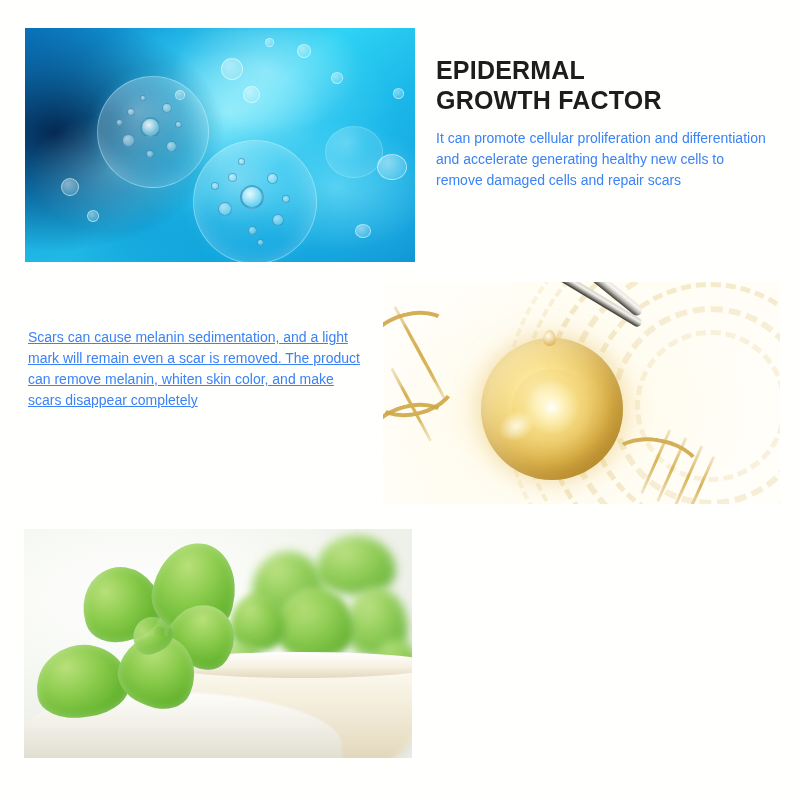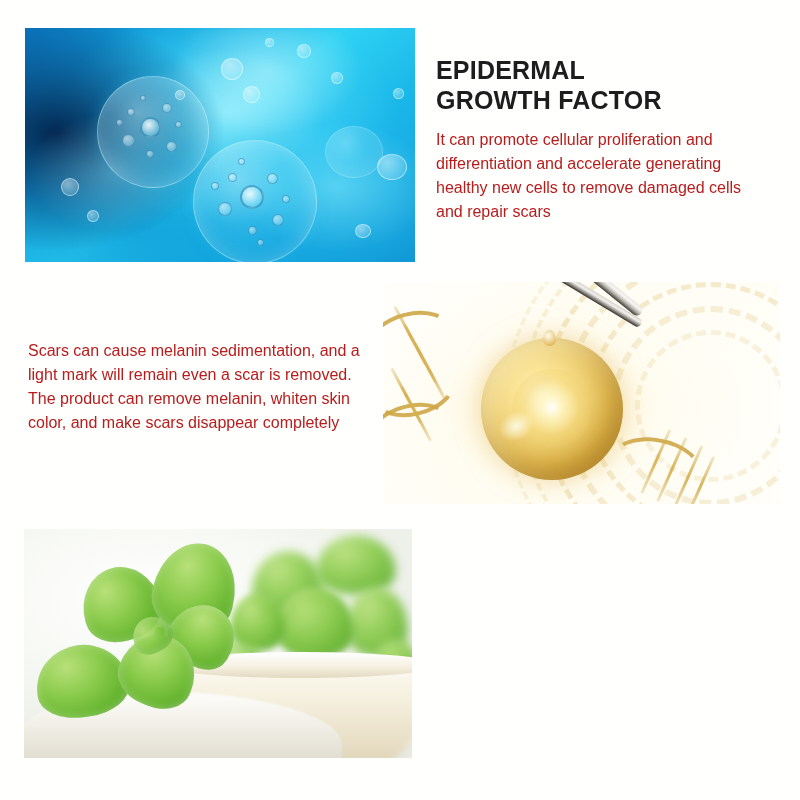--- a/index.html
+++ b/index.html
@@ -32,23 +32,23 @@
     line-height: 1.18;
     letter-spacing: 0.2px;
     color: #1d1d1d;
     text-transform: uppercase;
     white-space: pre-line;
   }
 
   .block-body {
     font-family: "Liberation Sans", sans-serif;
     font-weight: normal;
-    font-size: 16px;
+    font-size: 14px;
     line-height: 1.50;
-    color: #b91c1c;
+    color: #3b82f6;
     white-space: pre-line;
   }
 
   
   .photo-egf {
     position: absolute;
     left: 25px;
     top: 28px;
     width: 390px;
     height: 234px;
@@ -236,21 +236,21 @@
   .stem {
     position:absolute;
     background: linear-gradient(90deg,#9fd45e,#7bc23a,#5da528);
     border-radius: 3px;
   }
 
   .text-egf  { position:absolute; left: 436px; top: 56px;  width: 330px; }
   .text-nia  { position:absolute; left: 28px;  top: 307px; width: 334px; }
   .text-por  { position:absolute; left: 432px; top: 553px; width: 332px; }
   .block-body { margin-top: 13px; }
-  .text-nia .block-body { margin-top: 32px; }
+  .text-nia .block-body { margin-top: 20px; text-decoration: underline; }
   .text-por .block-body { margin-top: 16px; }
 </style>
 </head>
 <body>
 
 <div class="page">
 
   <div class="photo-egf">
     <div class="egf-base"></div>
     <div class="egf-haze"></div>

